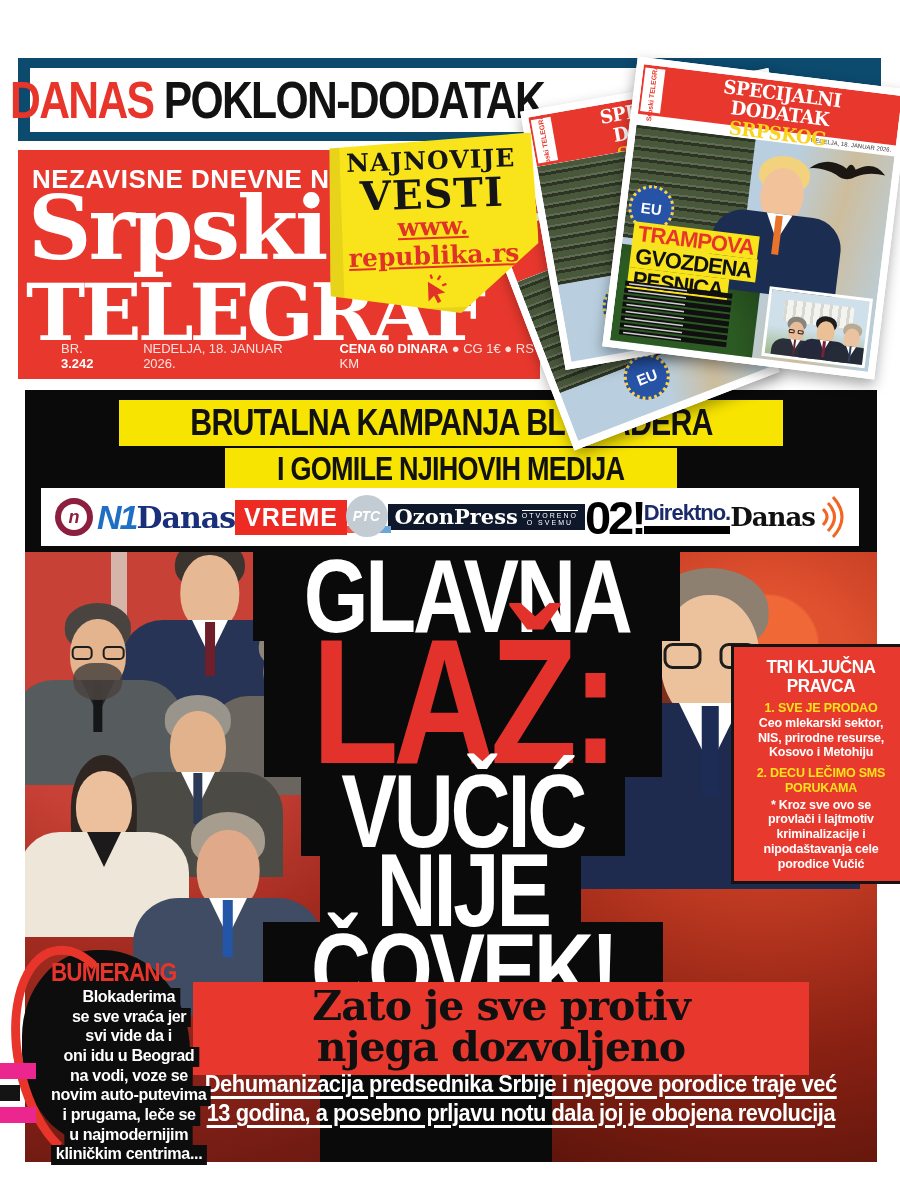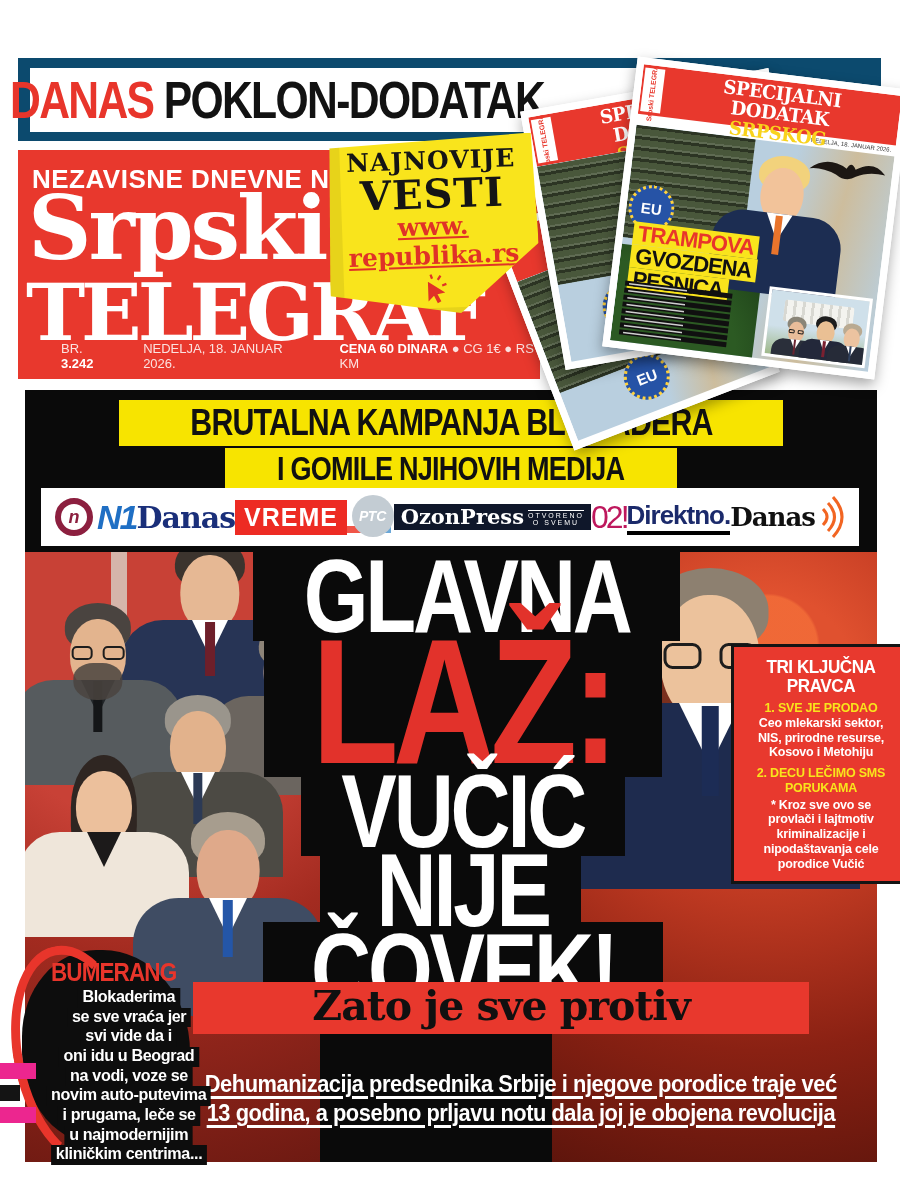--- a/index.html
+++ b/index.html
@@ -77,22 +77,22 @@
   .danaslogo{font-family:"DejaVu Serif",serif;font-weight:700;color:#1a2f7a;font-size:30px;letter-spacing:-1px;}
   .vremelogo{background:#ed2b23;color:#fff;font-weight:900;font-size:25px;padding:3px 9px;letter-spacing:1px;}
   .rtslogo{position:relative;width:64px;height:44px;}
   .rtslogo .d1{position:absolute;left:0;bottom:6px;width:20px;height:7px;background:#f05548;}
   .rtslogo .d2{position:absolute;left:24px;bottom:6px;width:20px;height:7px;background:#6aa7d8;}
   .rtslogo .circ{position:absolute;right:0;top:0;width:42px;height:42px;border-radius:50%;background:#c3ccd3;
         color:#fff;font-weight:900;font-size:14px;display:flex;align-items:center;justify-content:center;font-style:italic;}
   .ozon{background:#0f172a;color:#fff;text-align:center;padding:2px 7px 3px;}
   .ozon .t{font-family:"DejaVu Serif",serif;font-weight:700;font-size:21px;line-height:1;}
   .ozon .s{font-size:7px;letter-spacing:2px;border-top:1px solid #fff;margin-top:2px;padding-top:1px;}
-  .o21{color:#be185d;font-weight:400;font-size:32px;letter-spacing:-3px;}
-  .direktno{color:#1b2a6b;font-weight:900;font-size:26px;border-bottom:4px solid #000000;letter-spacing:-1px;}
+  .o21{color:#000000;font-weight:700;font-size:47px;letter-spacing:-3px;}
+  .direktno{color:#1b2a6b;font-weight:900;font-size:22px;border-bottom:8px solid #000000;letter-spacing:-1px;}
   .radar{display:flex;align-items:center;color:#111;font-family:"DejaVu Serif",serif;font-weight:700;font-size:26px;letter-spacing:-1px;}
 
   
   .collage{position:absolute;left:0;top:162px;width:295px;height:610px;overflow:hidden;z-index:1;
         background:radial-gradient(circle at 40% 18%,#c84136 0 30%,#a32b20 55%,#6e1a12 100%);}
   .pillar{position:absolute;left:86px;top:0;width:16px;height:180px;background:#d8d2c8;opacity:.8;}
   .person{position:absolute;}
   .person .hair{position:absolute;top:-.4em;left:50%;transform:translateX(-50%);width:3.9em;height:2.8em;border-radius:50% 50% 42% 42%;background:var(--hair);}
   .person .face{position:absolute;top:.5em;left:50%;transform:translateX(-50%);width:3.3em;height:4.3em;border-radius:48%;background:var(--skin);}
   .person .body{position:absolute;top:4.1em;left:0;width:100%;height:6.2em;background:var(--suit);border-radius:2.4em 2.4em 0 0;}
@@ -387,20 +387,21 @@
     <div class="keypanel">
       <div class="kp-title"><span>TRI KLJUČNA</span><br>
       <span>PRAVCA</span></div>
       <div class="kp-item"><span class="kp-lead">1. SVE JE PRODAO</span><span> Ceo mlekarski sektor, NIS, prirodne resurse, Kosovo i Metohiju</span></div>
       <div class="kp-item kp-lead">2. DECU LEČIMO SMS PORUKAMA</div>
       <div class="kp-foot">* Kroz sve ovo se provlači i lajtmotiv kriminalizacije i nipodaštavanja cele porodice Vučić</div>
     </div>
 
     <div class="subbox">
       <div>Zato je sve protiv</div>
+      <div>njega dozvoljeno</div>
     </div>
 
     <div class="deck">
       <div><span>Dehumanizacija predsednika Srbije i njegove porodice traje već</span></div>
       <div><span>13 godina, a posebno prljavu notu dala joj je obojena revolucija</span></div>
     </div>
   </div>
 
   <div class="abs boom">
     <div class="blob"></div>

